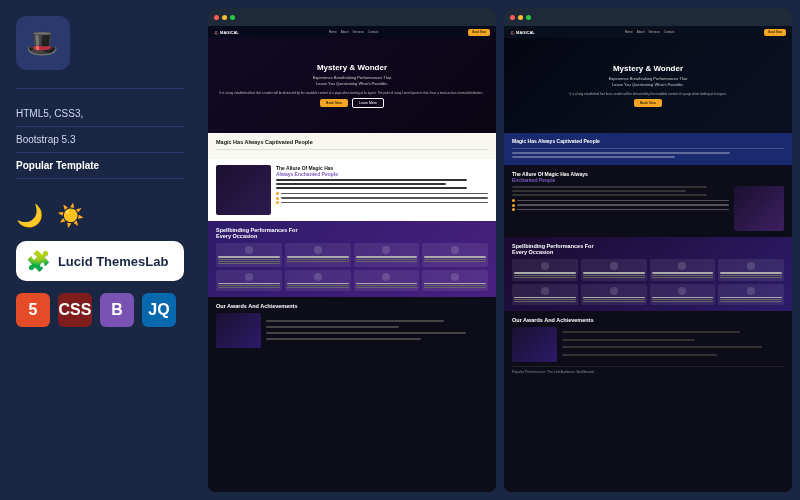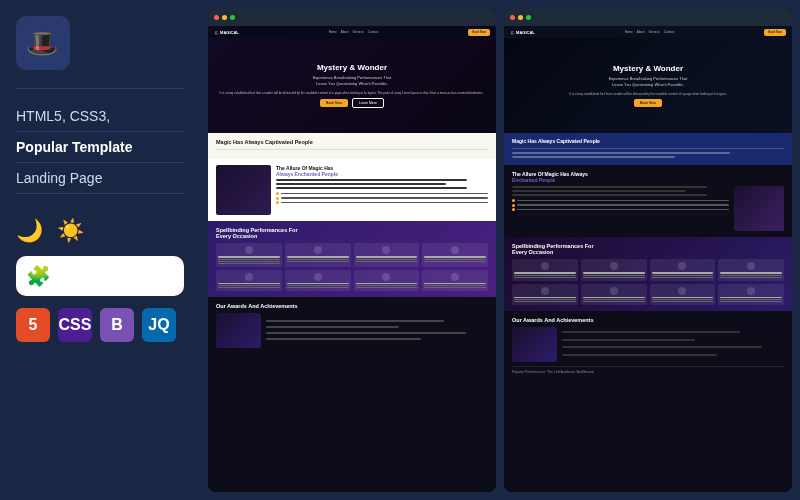--- a/index.html
+++ b/index.html
@@ -59,21 +59,21 @@
 
     .feature-list {
       list-style: none;
       border-top: 1px solid #2a3a6e;
       padding-top: 12px;
       margin-bottom: 14px;
     }
 
     .feature-list li {
       color: #d0d8f0;
-      font-size: 14px;
+      font-size: 10px;
       padding: 7px 0;
       border-bottom: 1px solid #2a3a6e;
       font-weight: 400;
     }
 
     .feature-list li.highlight {
       color: #fff;
       font-weight: 600;
     }
 
@@ -120,21 +120,21 @@
       border-radius: 6px;
       display: flex;
       align-items: center;
       justify-content: center;
       font-size: 16px;
       font-weight: 700;
       color: #fff;
     }
 
     .tech-badge.html { background: #e34c26; }
-    .tech-badge.css { background: #4c1d95; }
+    .tech-badge.css { background: #7f1d1d; }
     .tech-badge.bs { background: #7952b3; }
     .tech-badge.jq { background: #0769ad; }
 
     
     .right-panel {
       flex: 1;
       display: flex;
       gap: 8px;
       padding: 8px;
       overflow: hidden;
@@ -399,31 +399,32 @@
 <div class="left-panel">
 
   <div class="logo-area">
     <div class="logo-icon">
       <span>🎩</span>
     </div>
   </div>
 
   <ul class="feature-list">
     <li>HTML5, CSS3,</li>
+    <li>Bootstrap 5.3</li>
     <li class="highlight">Popular Template</li>
-    <li>Landing Page</li>
   </ul>
 
   <div class="theme-toggles">
     <span>🌙</span>
     <span>☀️</span>
   </div>
 
   <div class="brand-badge">
     <span class="brand-icon">🧩</span>
+    <span class="brand-text">Lucid ThemesLab</span>
   </div>
 
   <div class="tech-badges">
     <div class="tech-badge html">5</div>
     <div class="tech-badge css">CSS</div>
     <div class="tech-badge bs">B</div>
     <div class="tech-badge jq">JQ</div>
   </div>
 </div>
 

